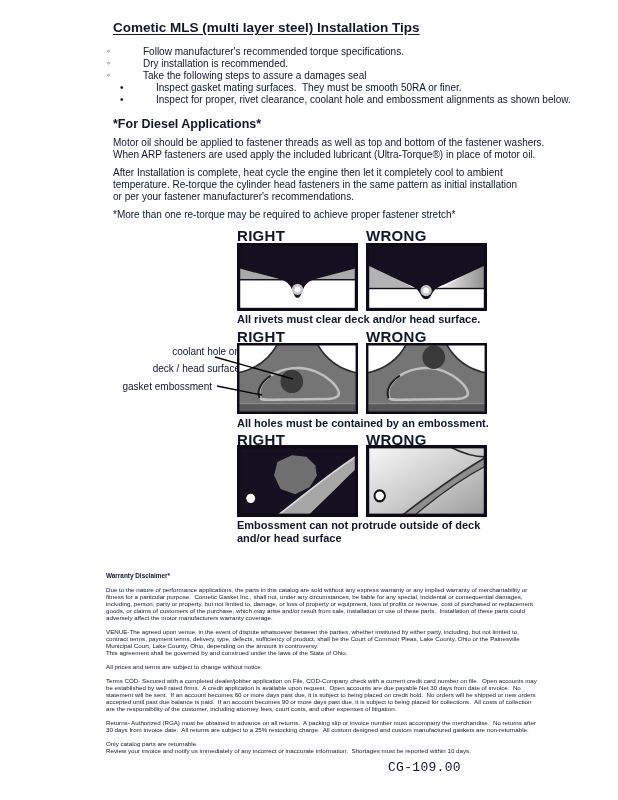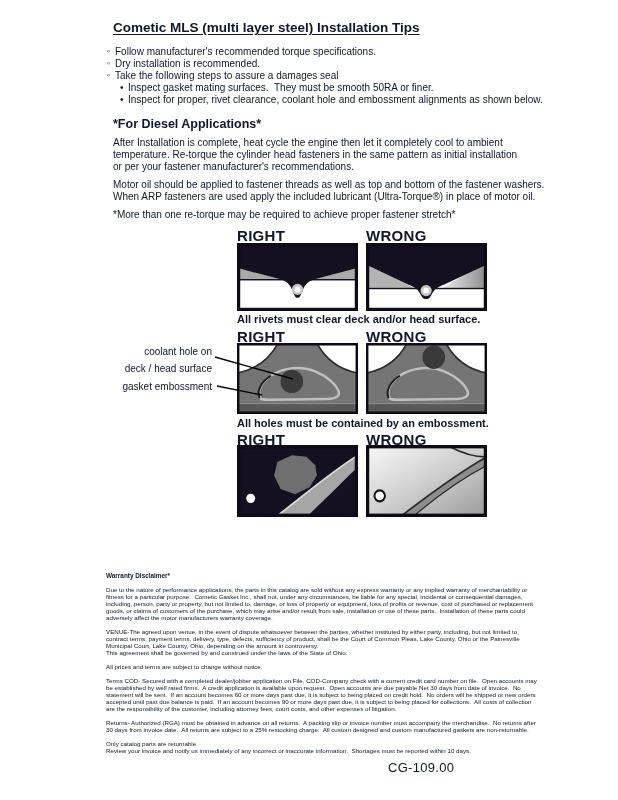--- a/index.html
+++ b/index.html
@@ -9,33 +9,33 @@
   }
   .title{
     position:absolute;left:113px;top:20px;margin:0;
     font-size:13.5px;font-weight:bold;text-decoration:underline;text-underline-offset:2px;
   }
   .tips{position:absolute;left:107px;top:46px;font-size:10px;line-height:11.9px;}
   .tip{display:flex;}
   .tip .mk{flex:none;width:8px;font-size:9px;}
   .tip.l2{margin-left:13px;}
   .tip.l2 .mk{font-size:10px;}
-  .preserve{white-space:pre-wrap;}
+  .preserve{white-space:pre-wrap;margin-left:28px;}
   .diesel{position:absolute;left:113px;top:117px;width:472px;}
   .d-head{font-size:12.5px;font-weight:bold;margin:0 0 6px 0;}
   .body{font-size:10px;line-height:11.9px;margin:0 0 6px 0;}
   .dlabel{position:absolute;width:121px;text-align:left;font-size:15px;font-weight:bold;letter-spacing:.3px;}
   .panel{position:absolute;display:block;}
   .caption{position:absolute;font-size:11px;font-weight:bold;line-height:12.5px;margin:0;}
   .ann{position:absolute;left:90px;width:122px;text-align:right;font-size:10px;line-height:17px;}
   .leader{position:absolute;left:0;top:0;pointer-events:none;z-index:5;}
   .disclaimer{position:absolute;left:106px;top:572px;width:462px;}
   .disc-head{font-size:6.4px;font-weight:bold;margin:0 0 7px 0;}
   .disc{font-size:6.2px;line-height:7px;margin:0 0 7px 0;}
-  .pagenum{position:absolute;left:388px;top:760px;font-size:13px;letter-spacing:.3px;}
+  .pagenum{position:absolute;left:388px;top:760px;font-size:13px;letter-spacing:.3px;font-family:Liberation Mono, monospace;}
 </style>
 </head>
 <body>
 
 <div class="page">
 
   <h1 class="title">Cometic MLS (multi layer steel) Installation Tips</h1>
 
   <div class="tips">
     <div class="tip l1">
@@ -55,25 +55,25 @@
         <span class="preserve">Inspect gasket mating surfaces.  They must be smooth 50RA or finer.</span>
       </div>
     <div class="tip l2">
         <span class="mk">•</span>
         <span class="preserve">Inspect for proper, rivet clearance, coolant hole and embossment alignments as shown below.</span>
       </div>
   </div>
 
   <div class="diesel">
     <div class="d-head">*For Diesel Applications*</div>
+    <p class="body preserve">Motor oil should be applied to fastener threads as well as top and bottom of the fastener washers.
+When ARP fasteners are used apply the included lubricant (Ultra-Torque®) in place of motor oil.</p>
     <p class="body preserve">After Installation is complete, heat cycle the engine then let it completely cool to ambient
 temperature. Re-torque the cylinder head fasteners in the same pattern as initial installation
 or per your fastener manufacturer's recommendations.</p>
-    <p class="body preserve">Motor oil should be applied to fastener threads as well as top and bottom of the fastener washers.
-When ARP fasteners are used apply the included lubricant (Ultra-Torque®) in place of motor oil.</p>
     <p class="body preserve">*More than one re-torque may be required to achieve proper fastener stretch*</p>
   </div>
 
   <div class="dlabel" style="left:237px;top:227px">RIGHT</div>
   <div class="dlabel" style="left:366px;top:227px">WRONG</div>
 
   <svg class="panel" style="left:237px;top:243px;width:121px;height:68px" viewBox="0 0 150 85" preserveAspectRatio="none">
     <rect x="0" y="0" width="150" height="85" fill="#ffffff"></rect>
     <polygon points="3,31 55,46 3,46" fill="#a9a9a9"></polygon>
     <polygon points="147,31 95,46 147,46" fill="#a9a9a9"></polygon>
@@ -160,20 +160,22 @@
     </defs>
     <rect x="0" y="0" width="150" height="85" fill="url(#g3w)"></rect>
     <path d="M150,14 C112,34 74,62 42,85 L58,85 C86,62 122,38 150,24 Z" fill="#8d8d8d"></path>
     <path d="M150,14 C112,34 74,62 42,85" fill="none" stroke="#2a2a2a" stroke-width="2"></path>
     <path d="M150,24 C122,38 86,62 58,85" fill="none" stroke="#2a2a2a" stroke-width="1.5"></path>
     <path d="M104,2 C120,10 136,14 148,14" fill="none" stroke="#2a2a2a" stroke-width="2"></path>
     <circle cx="17" cy="60" r="6.5" fill="#ffffff" stroke="#111111" stroke-width="2.5"></circle>
     <rect x="2" y="2" width="146" height="81" fill="none" stroke="#0f0b16" stroke-width="4"></rect>
   </svg>
 
+  <p class="caption preserve" style="left:237px;top:519px">Embossment can not protrude outside of deck
+and/or head surface</p>
 
   <svg class="leader" width="618" height="800" viewBox="0 0 618 800">
     <line x1="215" y1="357" x2="293" y2="379" stroke="#000000" stroke-width="1.3"></line>
     <line x1="217" y1="386" x2="262" y2="395" stroke="#000000" stroke-width="1.3"></line>
   </svg>
 
   <div class="disclaimer">
     <div class="disc-head">Warranty Disclaimer*</div>
     <p class="disc preserve">Due to the nature of performance applications, the parts in this catalog are sold without any express warranty or any implied warranty of merchantability or
 fitness for a particular purpose.  Cometic Gasket Inc., shall not, under any circumstances, be liable for any special, incidental or consequential damages,

